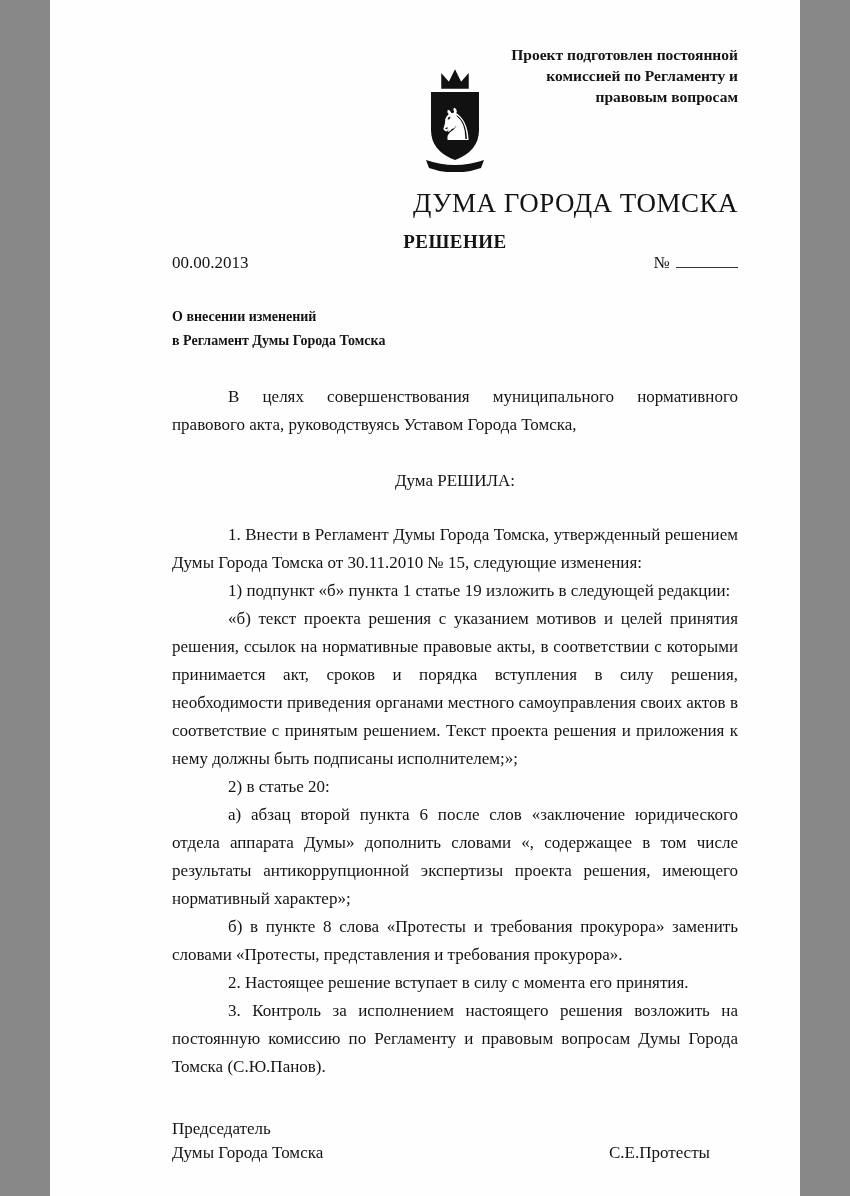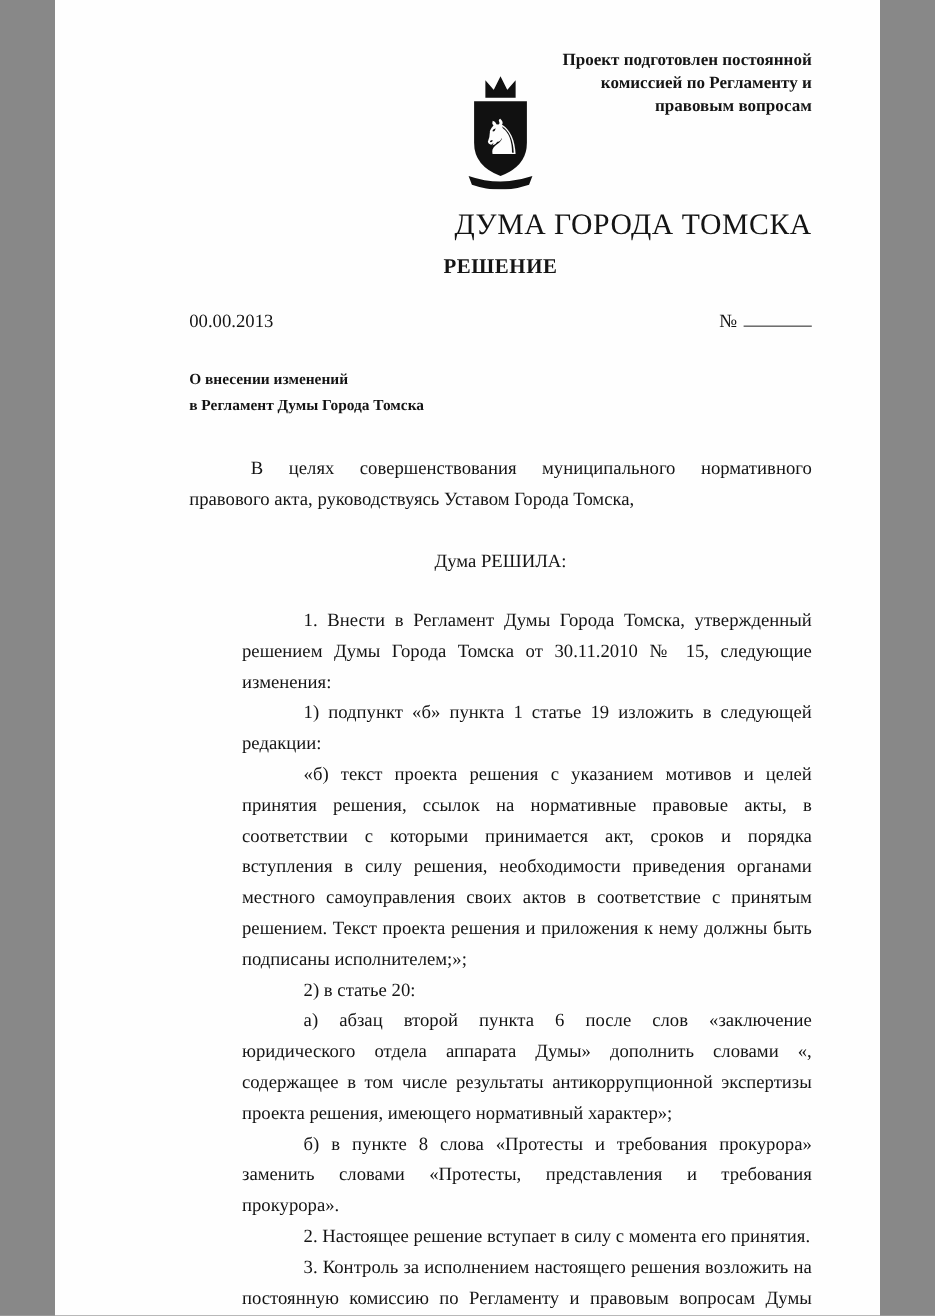--- a/index.html
+++ b/index.html
@@ -41,21 +41,20 @@
     letter-spacing: 0.5px;
   }
   .doc-type {
     margin-top: 12px;
     text-align: center;
     font-weight: bold;
     font-size: 19px;
     letter-spacing: 0.5px;
   }
   .meta-row {
-    margin-top: 28px;
     display: flex;
     justify-content: space-between;
     align-items: flex-end;
     font-size: 17px;
     gap: 12px;
   }
   .number-blank {
     display: inline-block;
     width: 62px;
     border-bottom: 1.3px solid #333;
@@ -75,21 +74,20 @@
     text-align: justify;
     text-indent: 56px;
   }
   .resolution-heading {
     margin-top: 32px;
     text-align: center;
     font-size: 17px;
   }
   .body-paragraphs {
     margin-top: 30px;
-    margin-left: 48px;
   }
   .body-paragraphs p {
     margin: 0;
     font-size: 17px;
     line-height: 28px;
     text-align: justify;
     text-indent: 56px;
   }
   .signature {
     margin-top: 36px;

